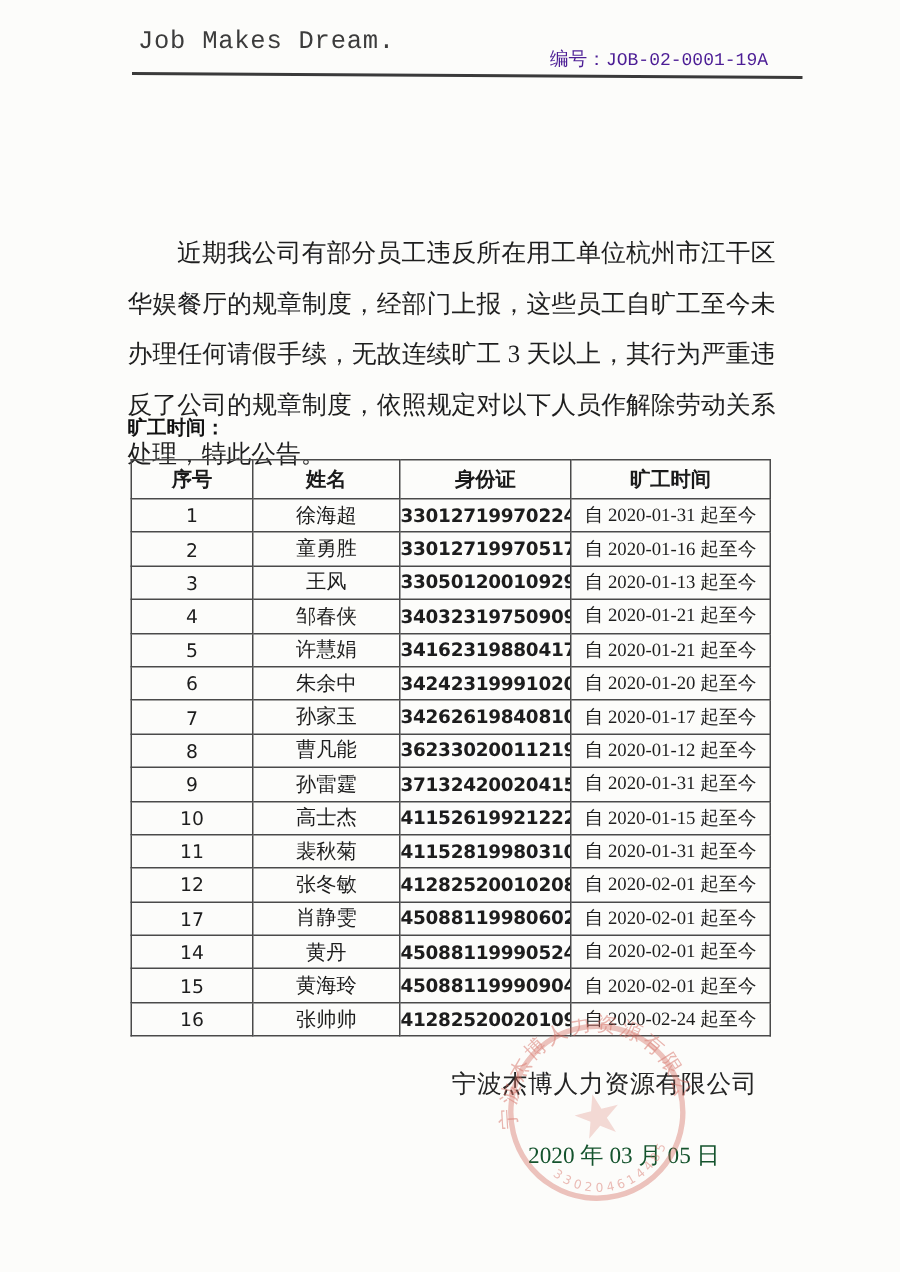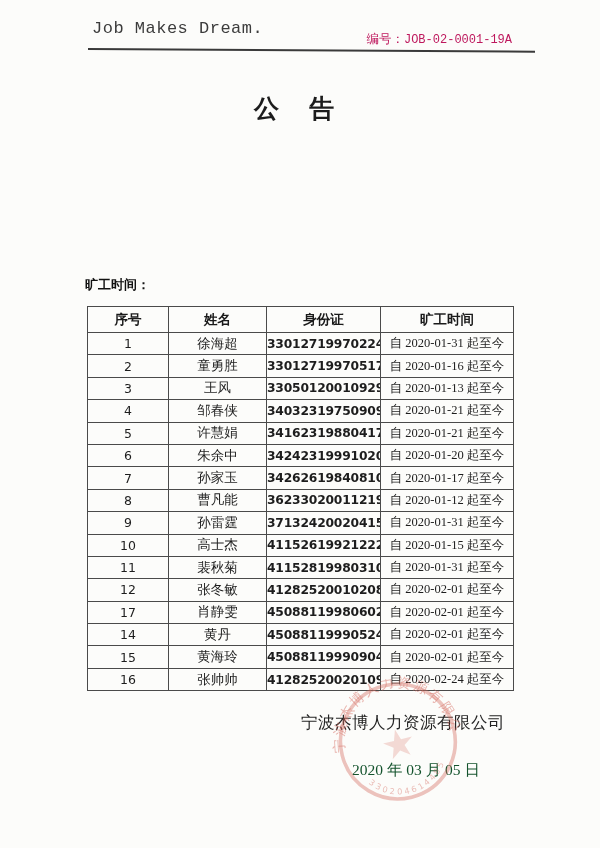--- a/index.html
+++ b/index.html
@@ -13,21 +13,21 @@
     overflow:hidden;
   }
   
   .header-slogan{
     position:absolute;left:92px;top:19px;
     font-family:"Liberation Mono","DejaVu Sans Mono",monospace;
     font-size:17px;color:#3c3c3c;letter-spacing:.5px;white-space:nowrap;
   }
   .header-docno{
     position:absolute;right:88px;top:31px;
-    font-size:12.5px;color:#be185d;white-space:nowrap;
+    font-size:12.5px;color:#4c1d95;white-space:nowrap;
   }
   .header-docno .mono{font-family:"Liberation Mono","DejaVu Sans Mono",monospace;font-size:12px;}
   .header-rule{
     position:absolute;left:88px;top:48px;width:447px;height:2px;
     background:#3a3a3a;transform:rotate(0.35deg);transform-origin:left center;
   }
   
   .title{
     position:absolute;left:0;top:92px;width:100%;
     margin:0;text-align:center;
@@ -77,22 +77,22 @@
 </style>
 </head>
 <body>
 
 <div class="page">
 
   <span class="header-slogan">Job Makes Dream.</span>
   <span class="header-docno"><span>编号：</span><span class="mono">JOB-02-0001-19A</span></span>
   <div class="header-rule"></div>
 
-  <h1 class="title">公 告</h1>
-
+
+  <p class="body-paragraph">近期我公司有部分员工违反所在用工单位杭州市江干区华娱餐厅的规章制度，经部门上报，这些员工自旷工至今未办理任何请假手续，无故连续旷工 3 天以上，其行为严重违反了公司的规章制度，依照规定对以下人员作解除劳动关系处理，特此公告。</p>
 
   <div class="list-label">旷工时间：</div>
 
   <table class="roster">
     <colgroup>
       <col class="col0">
         <col class="col1">
         <col class="col2">
         <col class="col3">
     </colgroup>

